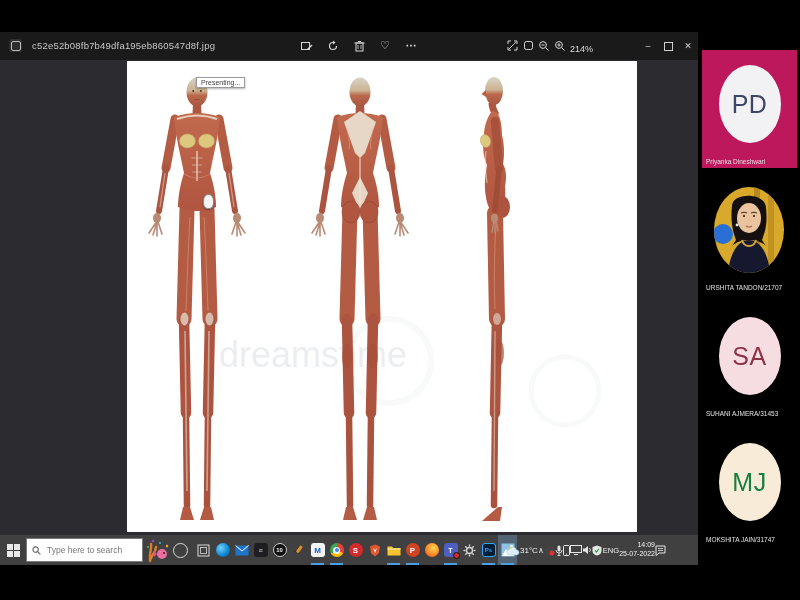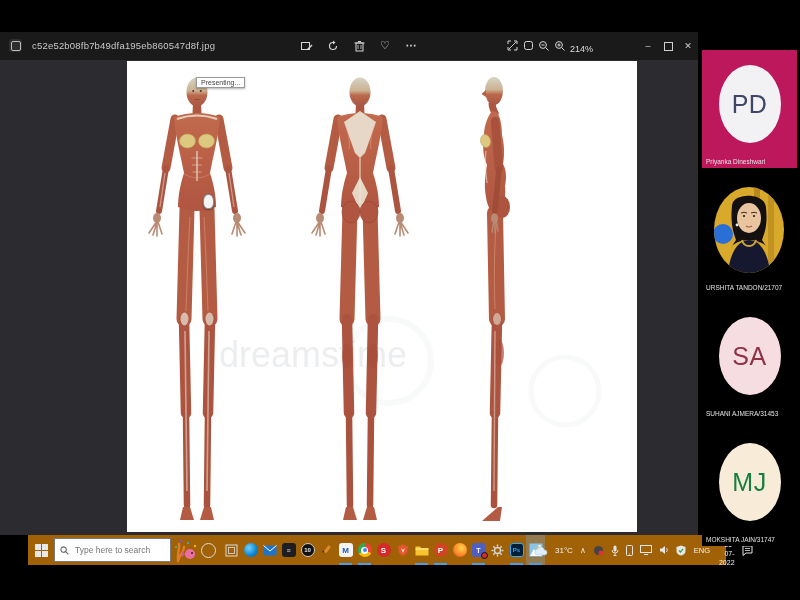--- a/index.html
+++ b/index.html
@@ -24,37 +24,37 @@
   
   .content{position:absolute;left:0;top:60px;width:698px;height:475px;background:#2c2c30;}
   .canvas{position:absolute;left:127px;top:1px;width:510px;height:471px;background:#ffffff;overflow:hidden;}
   .canvas svg{display:block;}
   .presenting{position:absolute;left:196px;top:17px;background:#fff;border:1px solid #9a9a9a;
               padding:1px 4px;font-size:7px;color:#444;box-shadow:0 1px 2px rgba(0,0,0,.3);}
   .cursor{position:absolute;left:203px;top:134px;width:9px;height:13px;background:#f4f4f4;
           border:1px solid #8a8a8a;border-radius:45% 45% 40% 40%;box-shadow:0 1px 2px rgba(0,0,0,.35);}
 
   
-  .taskbar{position:absolute;left:0;top:535px;width:698px;height:30px;background:#a16207;margin-left:28px;}
+  .taskbar{position:absolute;left:0;top:535px;width:698px;height:30px;background:#404040;}
   .start{position:absolute;left:0;top:0;width:26px;height:30px;display:flex;align-items:center;justify-content:center;}
   .winlogo{display:grid;grid-template-columns:6px 6px;grid-template-rows:6px 6px;gap:1px;}
   .winlogo i{background:#e8e8e8;display:block;}
   .searchbox{position:absolute;left:26px;top:3px;width:117px;height:24px;background:#fff;border:1px solid #7a7a7a;
              display:flex;align-items:center;padding:0 5px;box-sizing:border-box;gap:4px;}
   .searchbox input{border:none;outline:none;width:88px;font-size:8.5px;color:#333;background:transparent;
                    font-family:"Liberation Sans",sans-serif;}
   .shl{position:absolute;left:144px;top:2px;width:27px;height:26px;}
   .cortana{position:absolute;left:173px;top:8px;width:13px;height:13px;border:1.5px solid #dadada;border-radius:50%;}
   .apps{position:absolute;left:194px;top:0;height:30px;display:flex;align-items:center;}
   .cell{width:19px;height:30px;display:flex;align-items:center;justify-content:center;position:relative;}
   .cell.run::after{content:"";position:absolute;bottom:0;left:3px;right:3px;height:2px;background:#4a9fe3;}
   .cell.active{background:rgba(120,170,215,.35);}
   .ic{width:14px;height:14px;display:flex;align-items:center;justify-content:center;
       font-size:8px;font-weight:bold;border-radius:3px;box-sizing:border-box;}
-  .tray{position:absolute;left:506px;top:0;width:192px;height:30px;display:flex;align-items:center;gap:7px;}
+  .tray{position:absolute;left:506px;top:0;width:192px;height:30px;display:flex;align-items:center;gap:0;}
   .trico{display:flex;align-items:center;justify-content:center;color:#e6e6e6;}
   .temp{font-size:8px;color:#f0f0f0;}
   .lang{font-size:7.5px;color:#f0f0f0;margin-left:1px;}
   .clock{font-size:7px;color:#f0f0f0;text-align:right;line-height:1.25;width:36px;}
   .chev{color:#e6e6e6;font-size:8px;}
 
   
   .tile{position:absolute;left:702px;width:95px;height:118px;overflow:hidden;}
   .tile1{top:50px;background:#be185d;}
   .tile2{top:176px;background:#000;}

